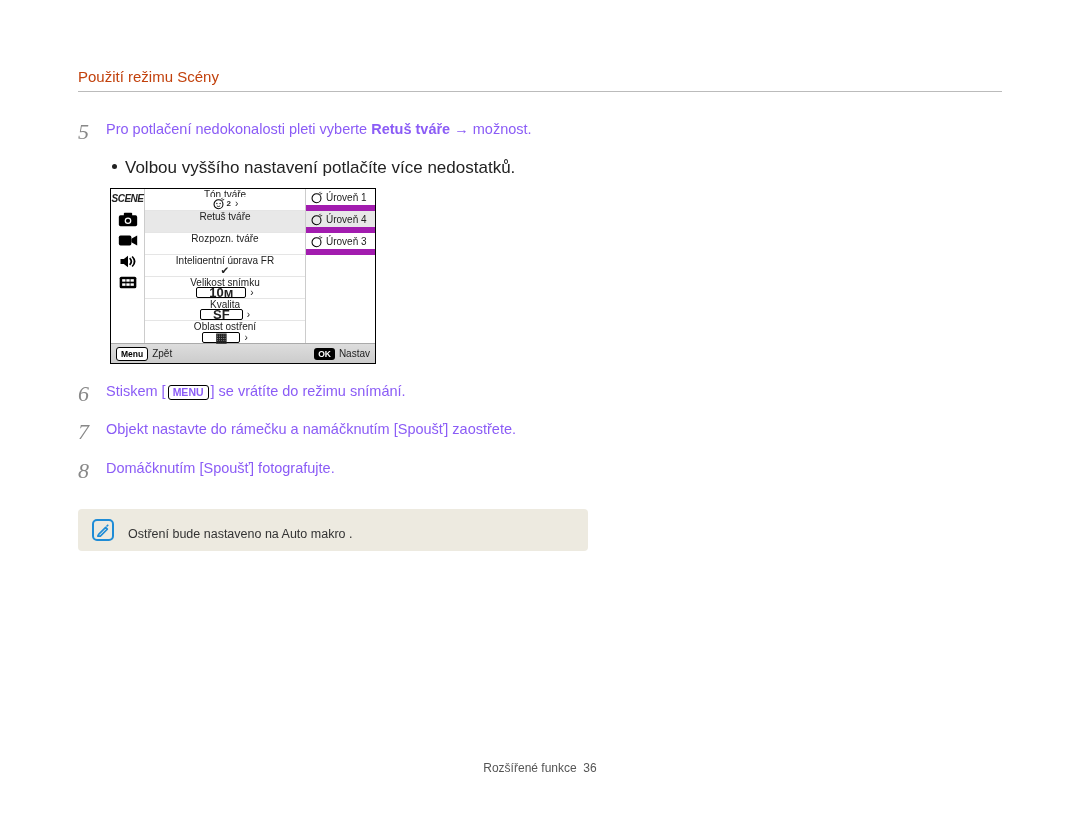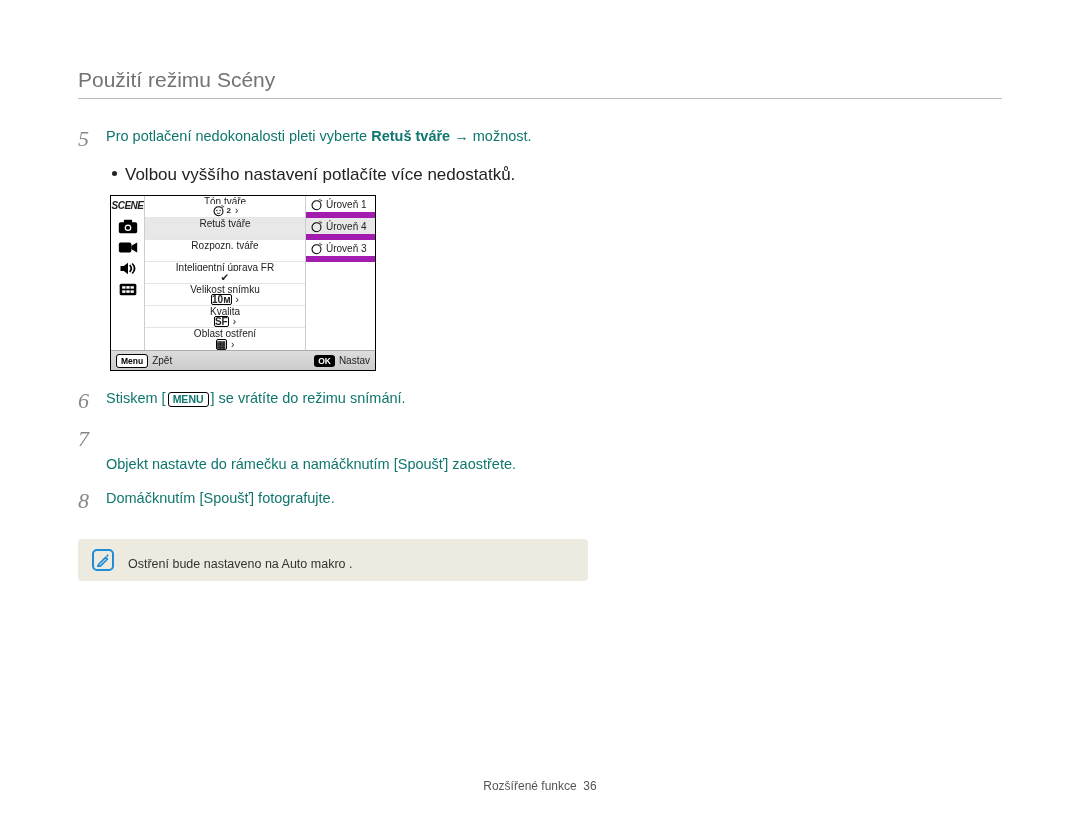--- a/index.html
+++ b/index.html
@@ -8,22 +8,22 @@
     width: 1080px;
     height: 815px;
     background: #fff;
     color: #222;
     position: relative;
   }
   .page {
     padding: 68px 78px 0 78px;
   }
   .page-header {
-    color: #737373;
-    font-size: 21px;
+    color: #c2410c;
+    font-size: 15px;
     margin-bottom: 6px;
   }
   .hr {
     border: none;
     border-top: 1px solid #bbb;
     margin-bottom: 28px;
   }
   .steps { }
   .step {
     display: flex;
@@ -37,21 +37,21 @@
     color: #888;
     width: 22px;
     text-align: left;
     margin-right: 6px;
     line-height: 1.1;
     font-family: Georgia, 'Times New Roman', serif;
   }
   .step-body {
     font-size: 14.5px;
     line-height: 1.35;
-    color: #0f766e;
+    color: #8b5cf6;
     flex: 1;
   }
   .arrow {
     font-weight: bold;
   }
   .bullet-row {
     display: flex;
     align-items: flex-start;
     margin: 6px 0 10px 34px;
     font-size: 17px;
@@ -132,22 +132,22 @@
   .right-col .r-row {
     height: 22px; display:flex; align-items:center; padding:0 4px;
     border-bottom:6px solid #a21caf; gap:3px;
     font-size:10px;
   }
   .right-col .r-row.sel { background:#e8e8e8; }
   .face-ic {
     width:13px;height:13px;display:inline-flex;
   }
   .tiny-box {
-    border:1.2px solid #000; border-radius:2px; font-size:10px;
-    padding:0 0; line-height:1; font-weight:bold;
+    border:1.2px solid #000; border-radius:2px; font-size:13px;
+    padding:0 12px; line-height:1; font-weight:bold;
     display:inline-flex;align-items:center;justify-content:center;
     height:11px;
   }
   .cs-footer {
     display:flex; align-items:center;
     background: linear-gradient(#ddd,#ccc);
     border-top:1px solid #aaa;
     height: 20px;
     font-size:10px;
     padding: 0 5px;
@@ -179,21 +179,21 @@
     display:flex;align-items:center;justify-content:center;
     color:#1f8cd6;
     font-style: italic;
     font-weight: bold;
     flex-shrink:0;
   }
   .note-text { font-size: 12.5px; color:#333; }
 
   .footer {
     position: absolute;
-    bottom: 22px;
+    bottom: 40px;
     width: 1080px;
     text-align: center;
     font-size: 12px;
     color: #555;
   }
 </style>
 </head>
 <body>
 
 <div class="page">
@@ -340,21 +340,21 @@
 
     <div class="step">
       <div class="step-num">6</div>
       <div class="step-body">
         <span>Stiskem [</span><span class="menu-label">MENU</span><span>] se vrátíte do režimu snímání.</span>
       </div>
     </div>
 
     <div class="step">
       <div class="step-num">7</div>
-      <div class="step-body" style="max-width:420px;margin-top:28px;">Objekt nastavte do rámečku a namáčknutím [Spoušť] zaostřete.</div>
+      <div class="step-body" style="max-width:420px;">Objekt nastavte do rámečku a namáčknutím [Spoušť] zaostřete.</div>
     </div>
 
     <div class="step">
       <div class="step-num">8</div>
       <div class="step-body">Domáčknutím [Spoušť] fotografujte.</div>
     </div>
 
     <div class="note-box">
       <div class="note-ic">
         <svg viewBox="0 0 16 16" width="14" height="14">

